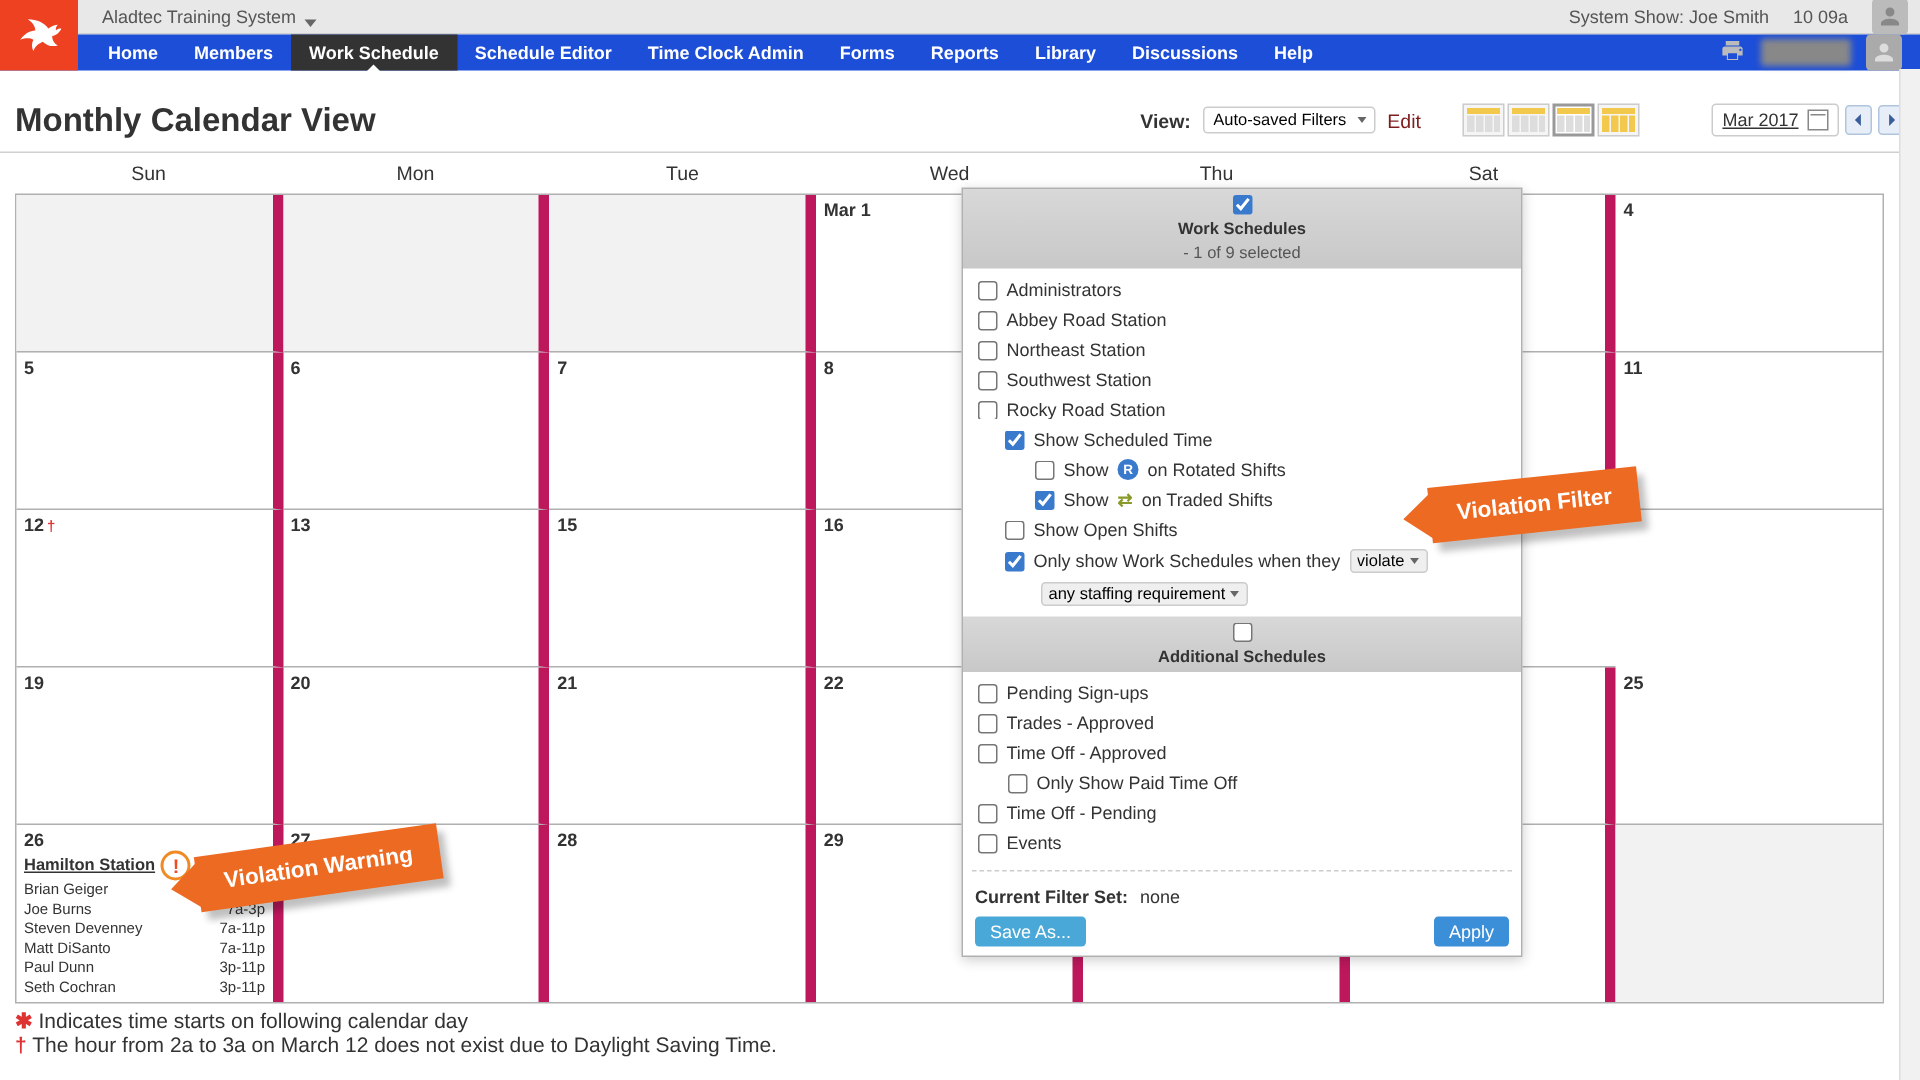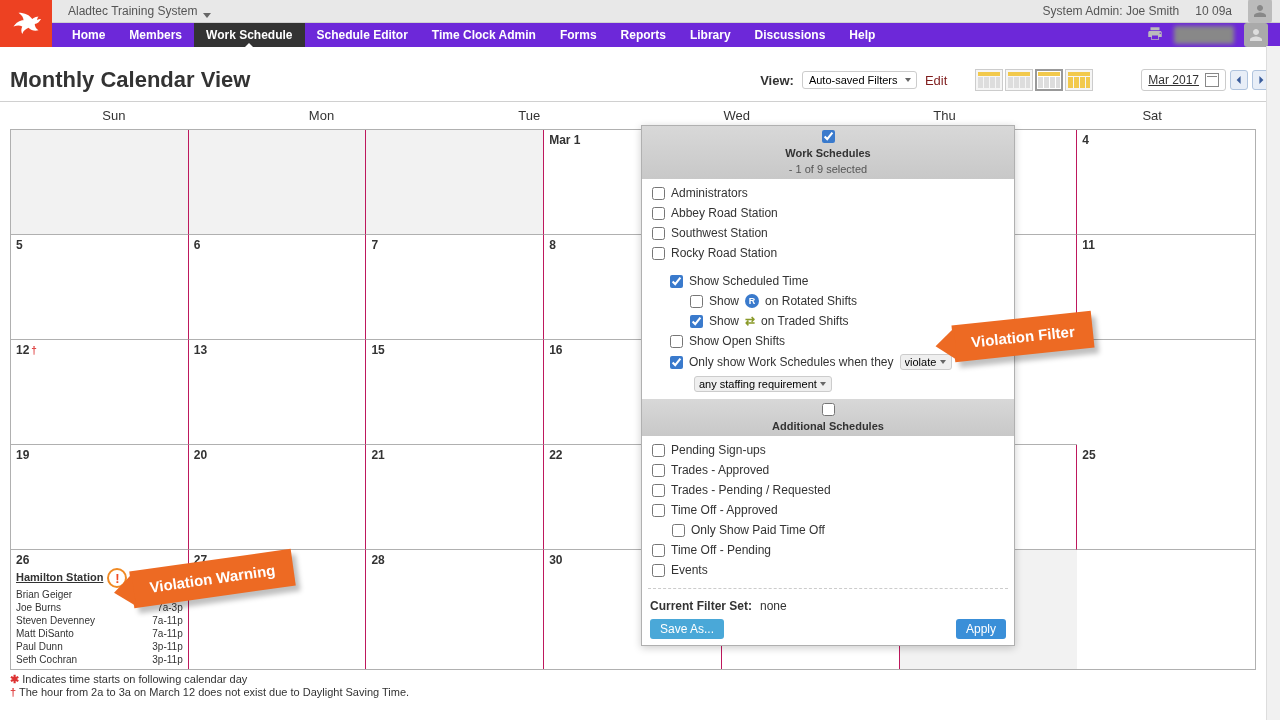--- a/index.html
+++ b/index.html
@@ -9,21 +9,21 @@
 .topbar { height: 23px; background: #e8e8e8; display: flex; align-items: center; padding: 0 8px; border-bottom: 1px solid #d0d0d0; }
 .logo { width: 52px; height: 47px; background: #ed4122; position: absolute; top: 0; left: 0; z-index: 100; display: flex; align-items: center; justify-content: center; }
 .logo svg { width: 30px; height: 30px; fill: #fff; }
 .system-name { margin-left: 60px; color: #555; font-size: 12px; display: flex; align-items: flex-end; gap: 6px; }
 .chevron-down { display: inline-block; width: 0; height: 0; border-left: 4px solid transparent; border-right: 4px solid transparent; border-top: 5px solid #666; }
 .topbar-right { margin-left: auto; display: flex; align-items: center; gap: 16px; color: #555; }
 .avatar { width: 24px; height: 24px; background: #bbb; border-radius: 3px; display: flex; align-items: center; justify-content: center; }
 .avatar svg { width: 18px; height: 18px; fill: #888; }
 
 
-.navbar { height: 24px; background: #6d28d9; display: flex; align-items: center; padding-left: 60px; }
+.navbar { height: 24px; background: #1d4ed8; display: flex; align-items: center; padding-left: 60px; }
 .navbar a { color: #fff; font-size: 12px; font-weight: bold; padding: 0 12px; height: 24px; display: flex; align-items: center; text-decoration: none; }
 .navbar a.active { background: #333; position: relative; }
 .navbar a.active::after { content: ''; position: absolute; bottom: -1px; left: 50%; transform: translateX(-50%); width: 0; height: 0; border-left: 5px solid transparent; border-right: 5px solid transparent; border-bottom: 5px solid #fff; }
 .navbar-right { margin-left: auto; display: flex; align-items: center; gap: 10px; padding-right: 12px; }
 .print-icon svg { width: 18px; height: 18px; fill: #bbb; }
 .blur-box { width: 60px; height: 18px; background: #888; filter: blur(2px); border-radius: 2px; }
 
 
 .page-header { padding: 20px 10px 8px 10px; display: flex; align-items: center; border-bottom: 1px solid #d0d0d0; }
 .page-title { font-size: 22px; font-weight: bold; color: #333; }
@@ -43,37 +43,37 @@
 
 .date-nav { display: flex; align-items: center; gap: 4px; margin-left: 40px; }
 .date-box { border: 1px solid #ccc; border-radius: 3px; padding: 3px 6px; display: flex; align-items: center; gap: 6px; font-size: 12px; text-decoration: underline; }
 .cal-icon { width: 14px; height: 14px; border: 1px solid #888; position: relative; }
 .cal-icon::before { content:''; position:absolute; top:2px; left:1px; right:1px; height:1px; background:#888;}
 .nav-btn { width: 18px; height: 20px; border: 1px solid #b0c4de; background: #e8eef7; border-radius: 3px; display: flex; align-items: center; justify-content: center; cursor: pointer; }
 .nav-btn svg { width: 8px; height: 10px; fill: #3a5d9c; }
 
 
 .calendar { width: 1246px; margin: 0 10px; }
-.cal-head { display: grid; grid-template-columns: repeat(6, 1fr); }
+.cal-head { display: grid; grid-template-columns: repeat(7, 1fr); }
 .cal-head div { text-align: center; padding: 6px 0; font-size: 13px; color: #333; }
 .cal-body { border: 1px solid #b0b0b0; }
 .cal-row { display: grid; grid-template-columns: repeat(7, 1fr); }
-.cal-cell { border-right: 1px solid #be185d; border-bottom: 1px solid #b0b0b0; min-height: 105px; padding: 3px 5px; position: relative; font-size: 11px; }
+.cal-cell { border-right: 7px solid #be185d; border-bottom: 1px solid #b0b0b0; min-height: 105px; padding: 3px 5px; position: relative; font-size: 11px; }
 .cal-row:last-child .cal-cell { border-bottom: none; }
 .cal-cell:last-child { border-right: none; }
 .cal-cell .daynum { font-weight: bold; font-size: 12px; }
 .cal-cell.blank { background: #f2f2f2; }
 .dagger { color: #d33; font-size: 10px; margin-left: 2px; }
 
 .station-header { font-weight: bold; text-decoration: underline; font-size: 11px; margin-top: 4px; display: inline-block; }
 .warn-badge { display: inline-flex; width: 20px; height: 20px; border-radius: 50%; background: #fff; border: 2px solid #f08a24; align-items: center; justify-content: center; color: #f04a24; font-weight: bold; margin-left: 4px; vertical-align: middle; font-size: 13px; }
 .shift-line { display: flex; justify-content: space-between; font-size: 10px; line-height: 13px; }
 
 
-.legend { padding: 3px 10px; font-size: 11px; }
+.legend { padding: 3px 10px; font-size: 14px; }
 .legend-mark { color: #d33; font-weight: bold; }
 
 
 .filter-panel { position: absolute; top: 125px; left: 641px; width: 374px; background: #fff; border: 1px solid #b0b0b0; box-shadow: 0 2px 8px rgba(0,0,0,0.2); z-index: 50; }
 .panel-header { background: linear-gradient(#d8d8d8,#c8c8c8); padding: 4px 6px; font-size: 11px; display: flex; align-items: center; gap: 4px; flex-direction: column; }
 .panel-header input { accent-color: #3a7acc; }
 .panel-header .htitle { font-weight: bold; }
 .panel-header .hcount { color: #555; }
 .panel-list { padding: 4px 0 4px 10px; max-height: 100px; overflow-y: auto; position: relative; }
 .panel-list::-webkit-scrollbar { width: 10px; }
@@ -110,21 +110,21 @@
       <path d="M22 6c-1 0-3 .5-5 2-2-3-6-5-11-5 3 2 4 4 4 6-3 0-6 2-8 5 3-1 5-1 7 0-1 2-1 4 0 6 1-3 3-4 5-5 2 2 5 3 8 2-2-1-3-3-3-5 2 0 4-2 5-4-1 0-2 0-3 1 0-1 0-2 1-3z"></path>
     </svg>
 </div>
 
 <div class="topbar">
   <div class="system-name">
     <span>Aladtec Training System</span>
     <span class="chevron-down"></span>
   </div>
   <div class="topbar-right">
-    <span><span>System Admin:</span> <span>Joe Smith</span></span>
+    <span><span>System Show:</span> <span>Joe Smith</span></span>
     <span>10 09a</span>
     <div class="avatar">
       <svg viewBox="0 0 24 24">
           <path d="M12 12c2.2 0 4-1.8 4-4s-1.8-4-4-4-4 1.8-4 4 1.8 4 4 4zm0 2c-2.7 0-8 1.3-8 4v2h16v-2c0-2.7-5.3-4-8-4z"></path>
         </svg>
     </div>
   </div>
 </div>
 
 <div class="navbar">
@@ -327,20 +327,23 @@
             <span>Seth Cochran</span>
             <span>3p-11p</span>
           </div></div>
         <div class="cal-cell">
           <div class="daynum">27</div>
         </div>
         <div class="cal-cell">
           <div class="daynum">28</div>
         </div>
         <div class="cal-cell">
+          <div class="daynum">29</div>
+        </div>
+        <div class="cal-cell">
           <div class="daynum">30</div>
         </div>
         <div class="cal-cell">
           <div class="daynum">31</div>
         </div>
         <div class="cal-cell blank"></div>
       </div>
     </div>
 </div>
 
@@ -359,20 +362,24 @@
     <div class="chk-row">
         <input type="checkbox" style="">
         <span>Administrators</span>
       </div>
     <div class="chk-row">
         <input type="checkbox" style="">
         <span>Abbey Road Station</span>
       </div>
     <div class="chk-row">
         <input type="checkbox" style="">
+        <span>Northeast Station</span>
+      </div>
+    <div class="chk-row">
+        <input type="checkbox" style="">
         <span>Southwest Station</span>
       </div>
     <div class="chk-row">
         <input type="checkbox" style="">
         <span>Rocky Road Station</span>
       </div>
   </div>
   <div class="sub-opts">
     <div class="chk-row">
         <input type="checkbox" checked="" style="">
@@ -412,24 +419,20 @@
     <div class="chk-row">
         <input type="checkbox" style="">
         <span>Pending Sign-ups</span>
       </div>
     <div class="chk-row">
         <input type="checkbox" style="">
         <span>Trades - Approved</span>
       </div>
     <div class="chk-row">
         <input type="checkbox" style="">
-        <span>Trades - Pending / Requested</span>
-      </div>
-    <div class="chk-row">
-        <input type="checkbox" style="">
         <span>Time Off - Approved</span>
       </div>
     <div class="chk-row" style="padding-left:20px;">
         <input type="checkbox" style="">
         <span>Only Show Paid Time Off</span>
       </div>
     <div class="chk-row">
         <input type="checkbox" style="">
         <span>Time Off - Pending</span>
       </div>

